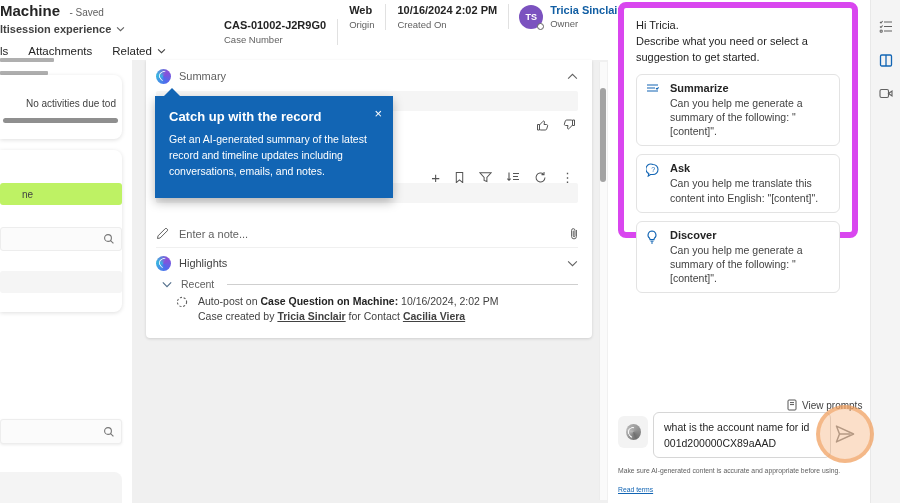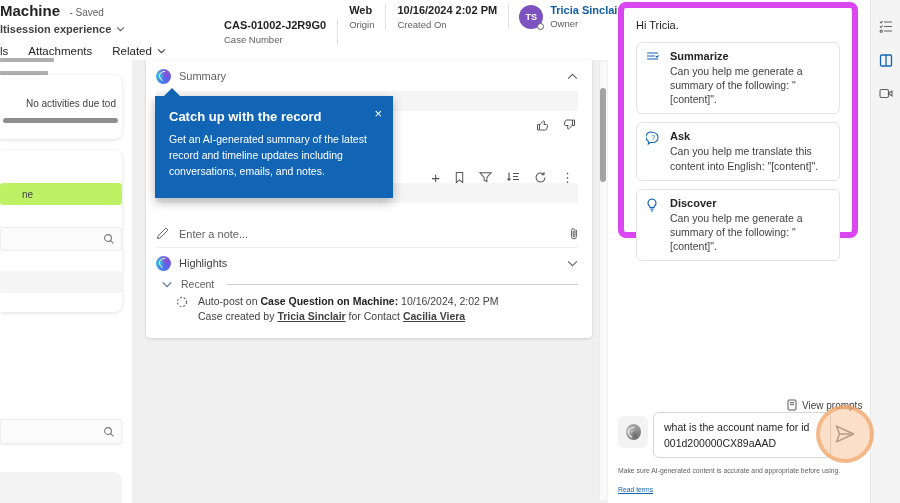--- a/index.html
+++ b/index.html
@@ -340,20 +340,21 @@
   <div class="sb-thumb"></div>
 
   <div class="tooltip">
     <div class="tt-title">Catch up with the record</div>
     <div class="tt-close">×</div>
     <div class="tt-body">Get an AI-generated summary of the latest record and timeline updates including conversations, emails, and notes.</div>
   </div>
 
   <div class="cp-card">
     <div class="cp-greet">Hi Tricia.</div>
+    <div class="cp-greet">Describe what you need or select a suggestion to get started.</div>
 
     <div class="sug">
       <span class="sug-icon">
         <svg width="14" height="12" viewBox="0 0 14 12">
             <path d="M1 2h11M1 5h8M1 8h11" stroke="#1265b4" stroke-width="1.2"></path>
             <path d="M10 5.2l1 1 1.6-1.8" fill="none" stroke="#1265b4" stroke-width="1.1"></path>
           </svg>
       </span>
       <div>
         <div class="sug-title">Summarize</div>

